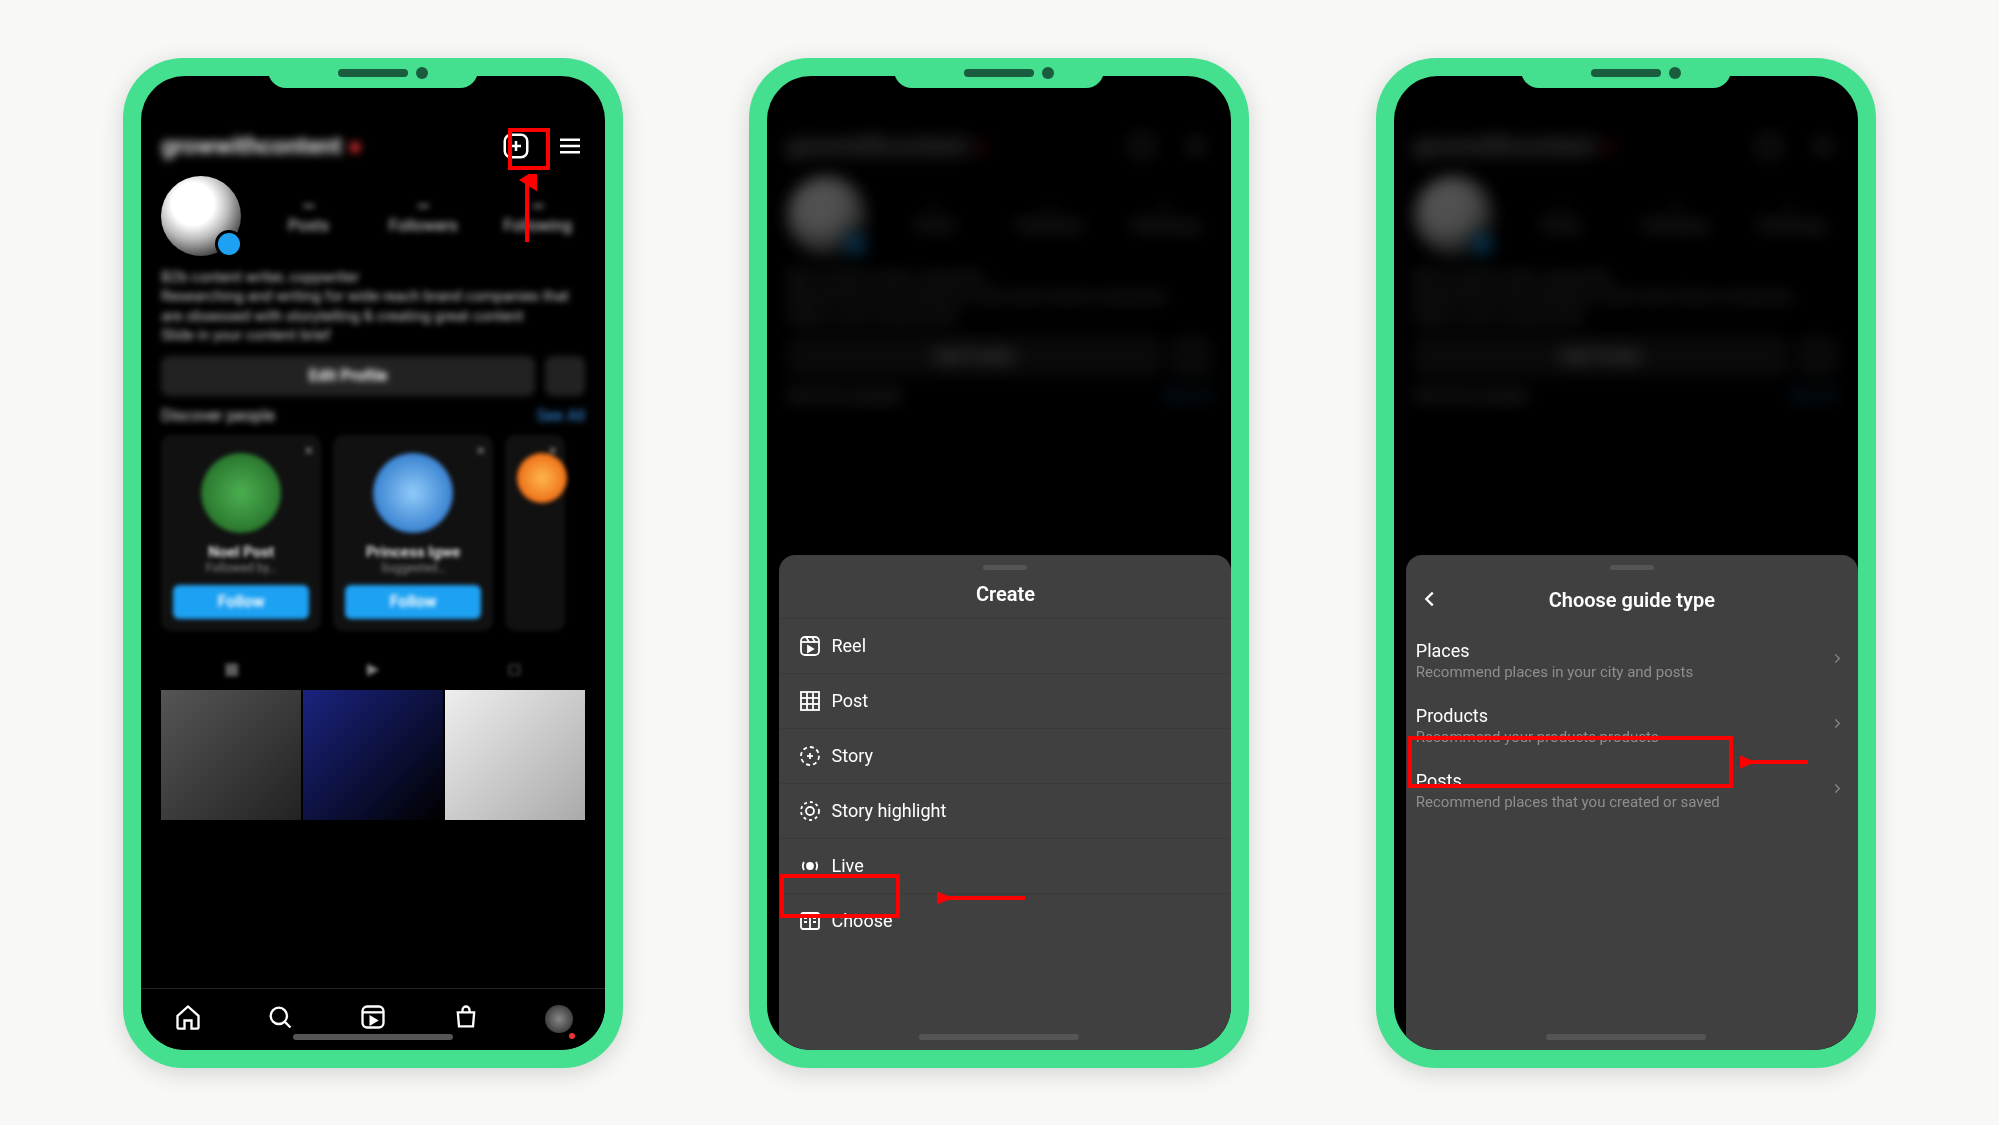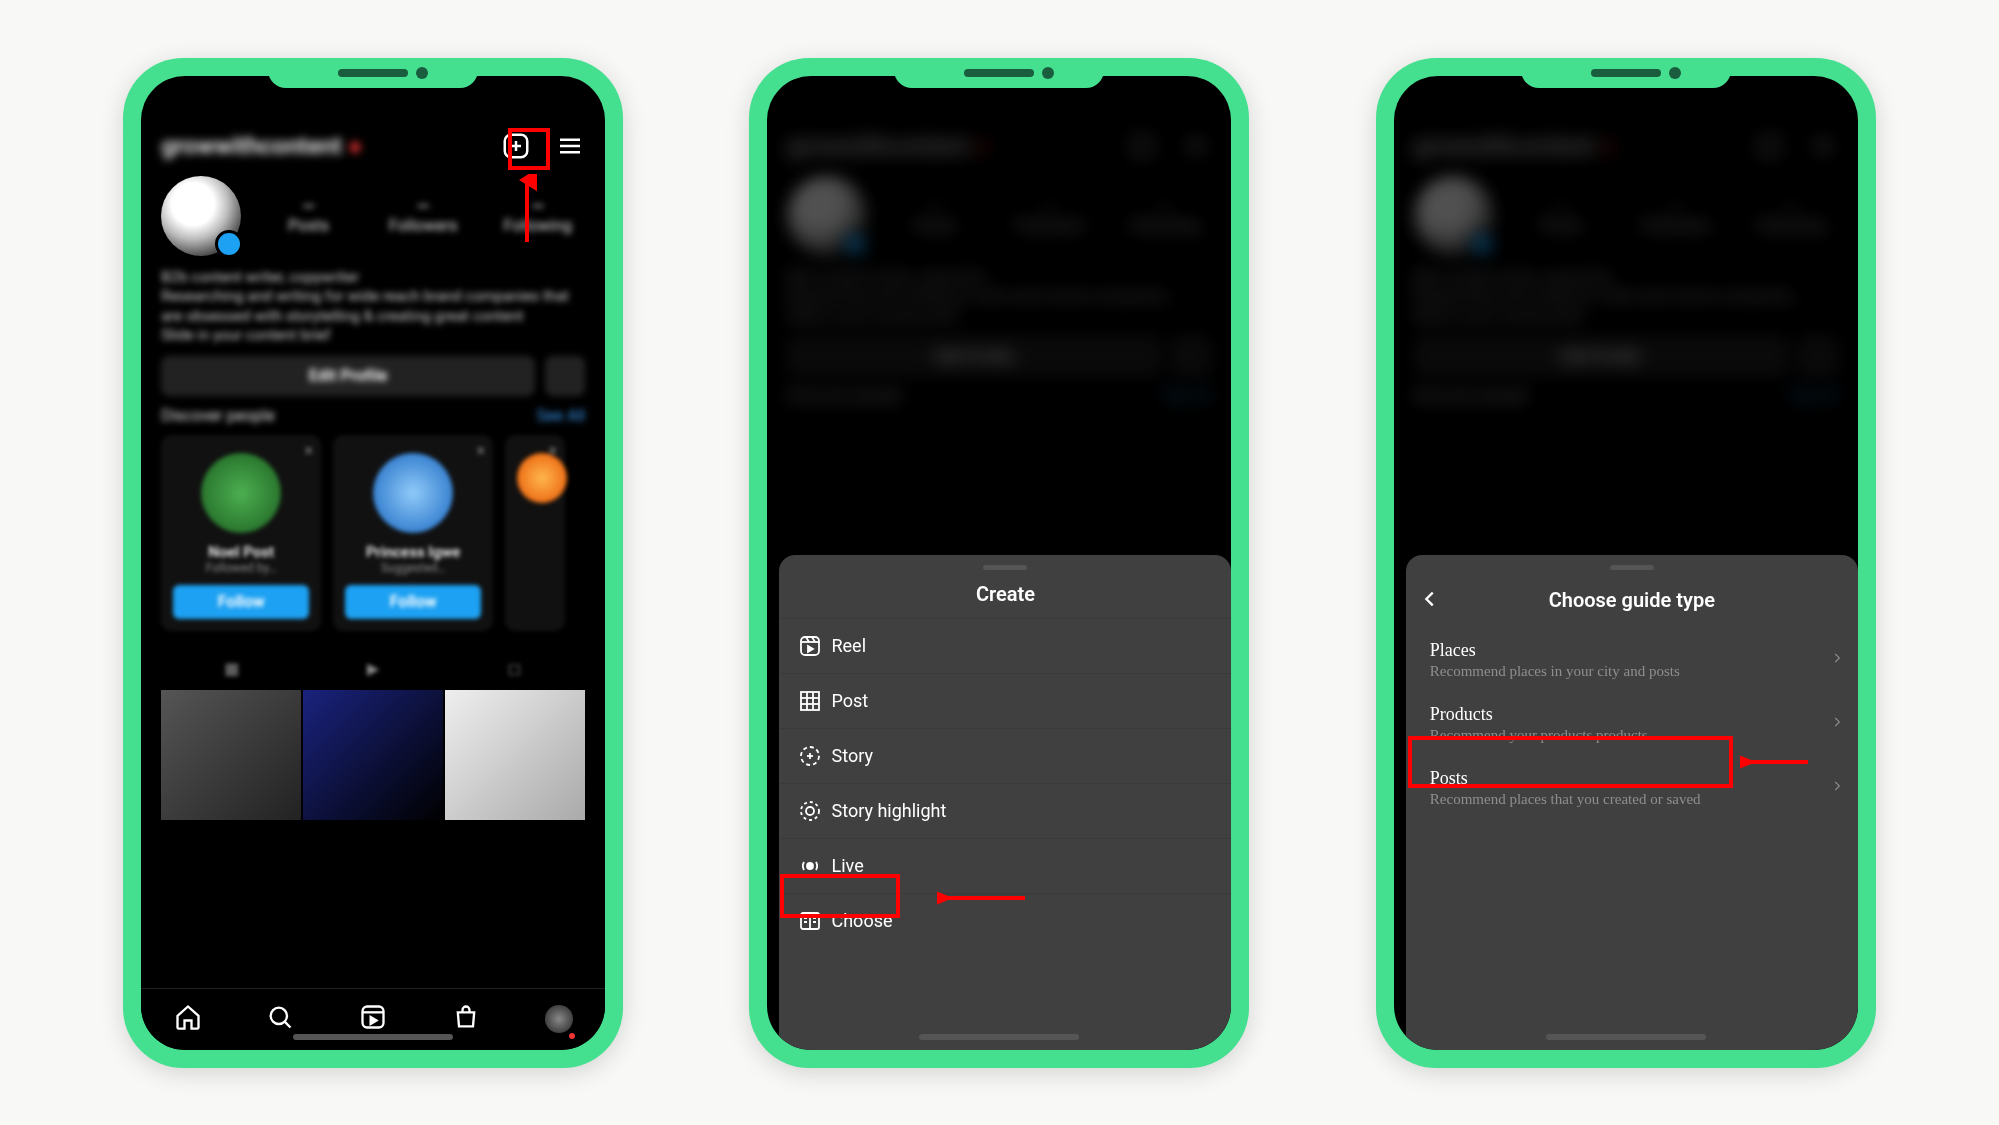--- a/index.html
+++ b/index.html
@@ -192,23 +192,22 @@
   .sheet-item svg{width:24px;height:24px;stroke:#fff;fill:none;stroke-width:1.8;}
 
   
   .guide-header{
     display:flex; align-items:flex-start; padding: 12px 13px 14px;
     position: relative;
   }
   .guide-back{ width:22px; cursor:pointer; }
   .guide-title{ flex:1; text-align:center; color:#fff; font-weight:600; font-size:20px; margin-left:-22px;}
   .guide-item {
-    padding: 12px 24px;
+    padding: 12px 10px;
     position:relative;
-    font-family:Liberation Serif, serif;
   }
   .guide-item .t { color:#fff; font-size:18px; }
   .guide-item .s { color:#8e8e8e; font-size:15px; margin-top:2px; }
   .guide-item .chev {
     position:absolute; right:14px; top:50%; transform:translateY(-50%);
     color:#8e8e8e;
   }
   .guide-item .chev svg{width:14px;height:14px;stroke:#8e8e8e;fill:none;stroke-width:2;}
 </style>
 </head>

